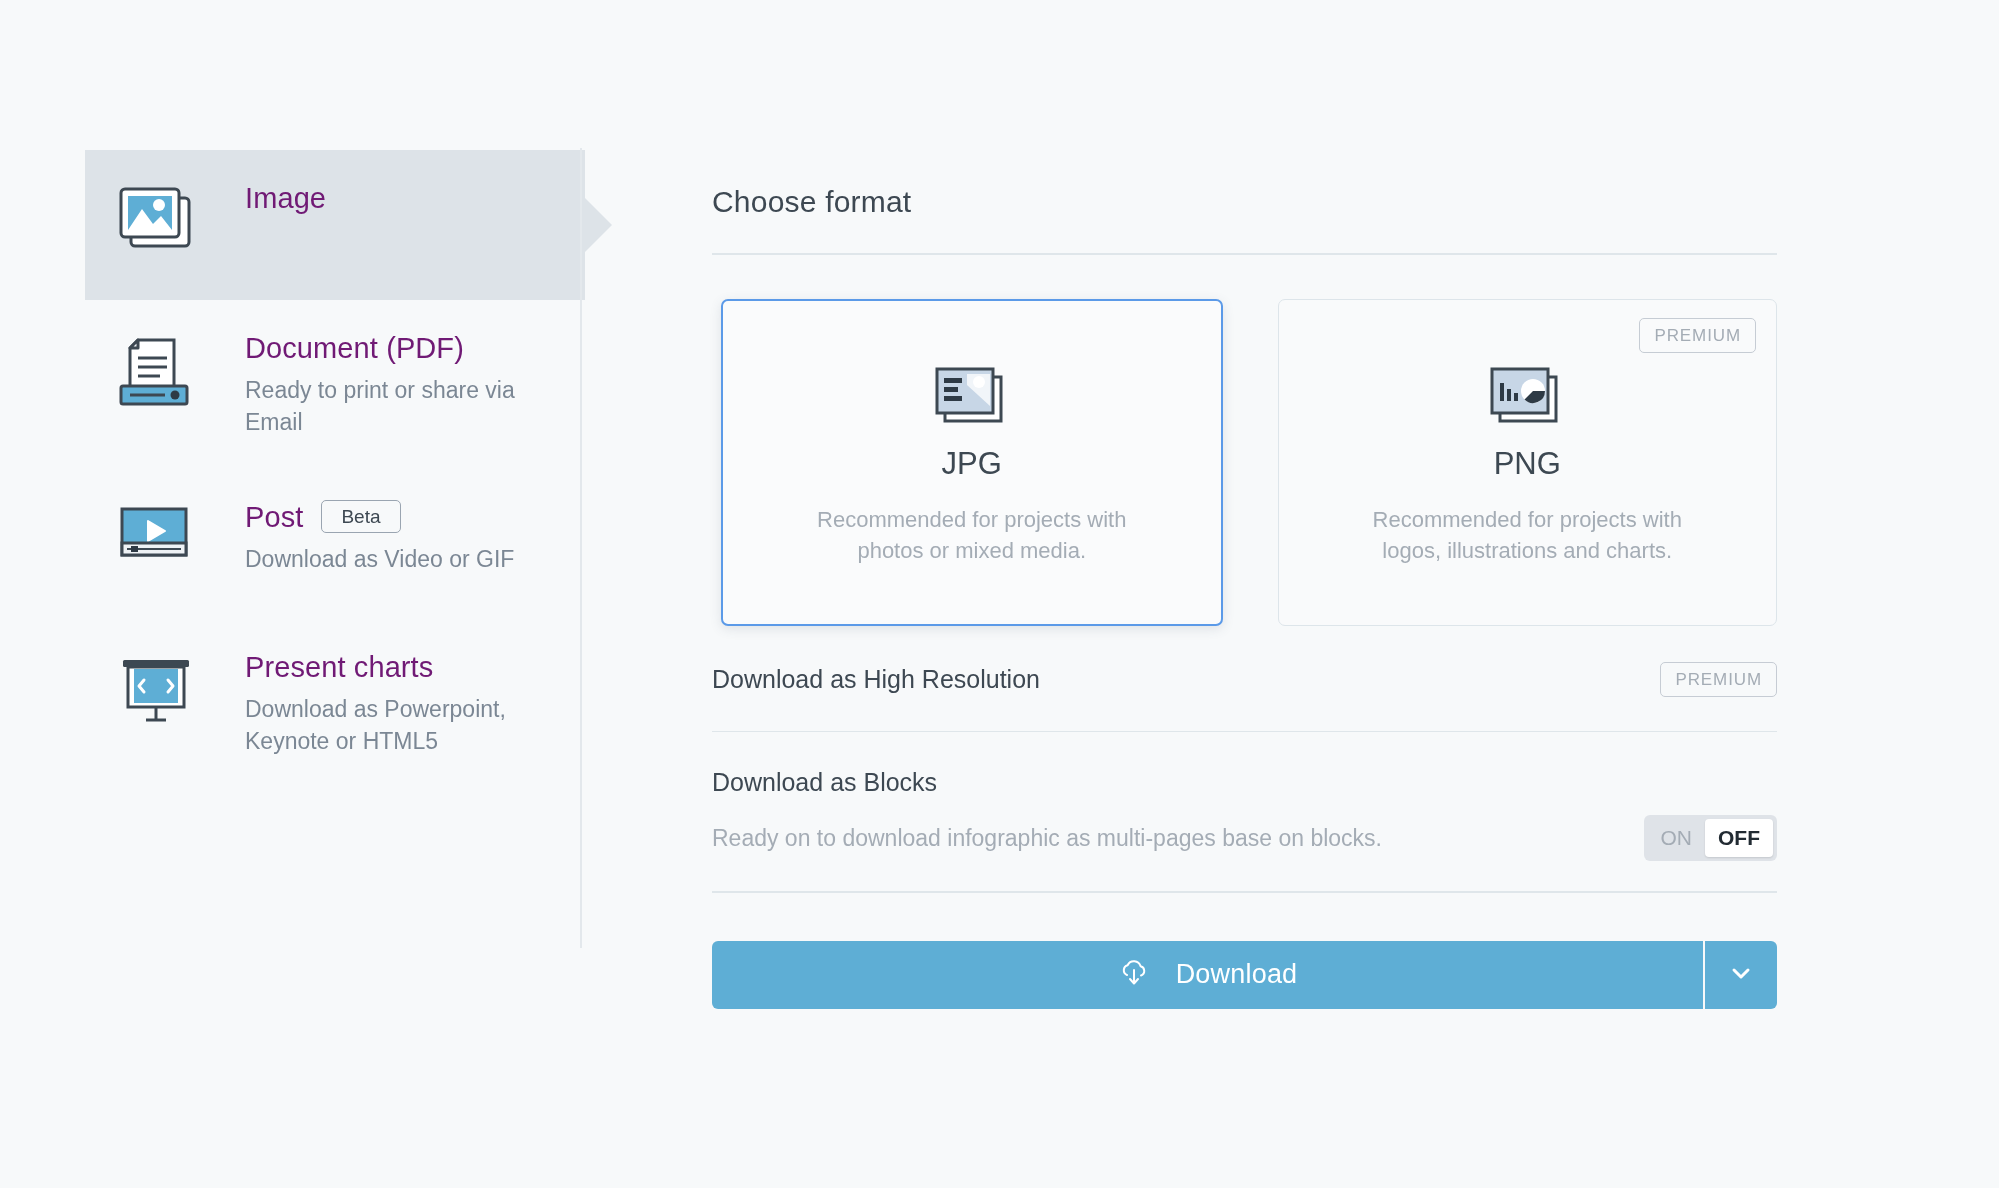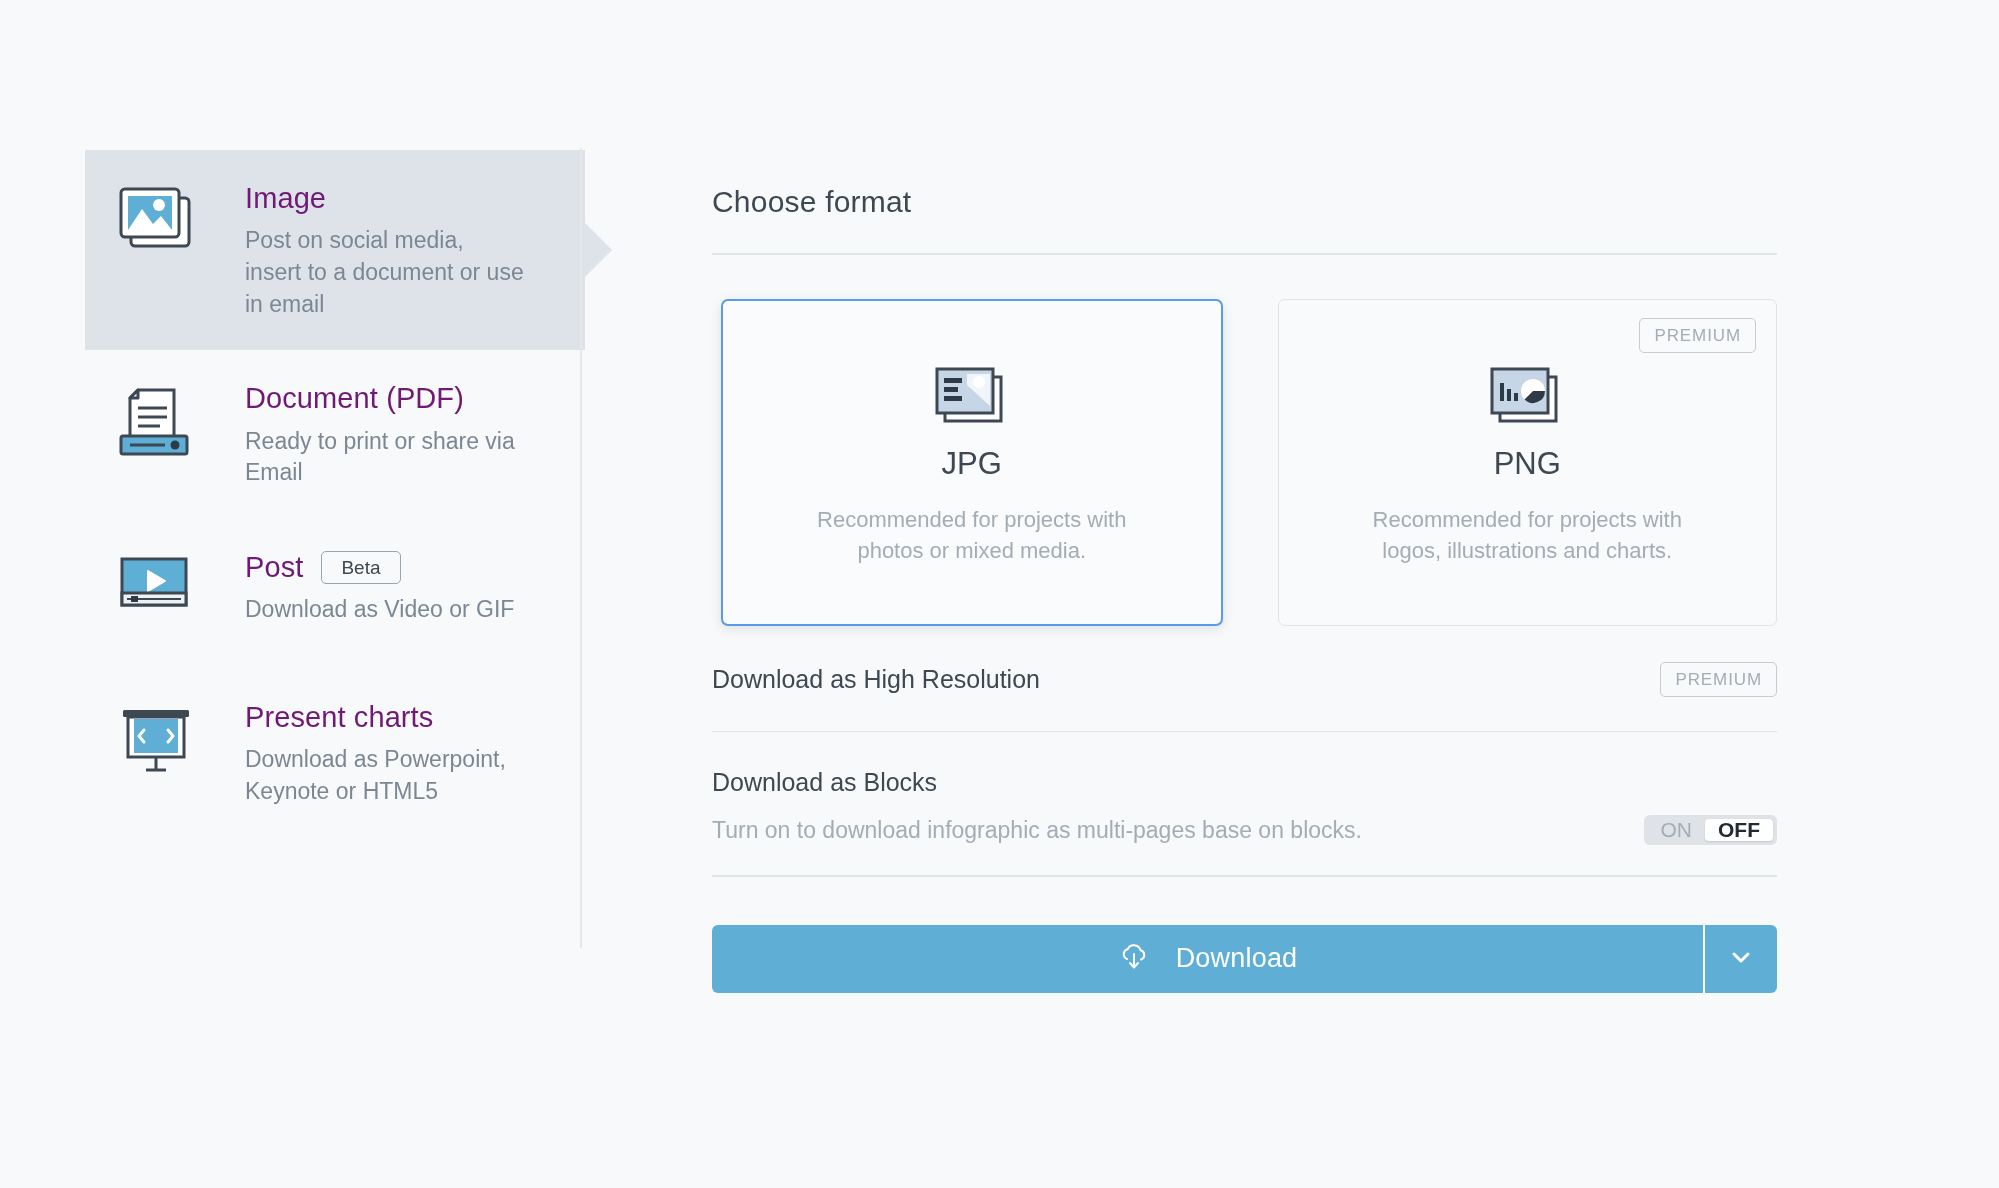--- a/index.html
+++ b/index.html
@@ -240,21 +240,21 @@
     color: #a4acb5;
   }
 
   
   .toggle {
     display: inline-flex;
     align-items: stretch;
     background: #dfe3e8;
     border-radius: 6px;
     padding: 4px;
-    height: 30px;
+    height: 46px;
     cursor: pointer;
     user-select: none;
   }
 
   .toggle span {
     display: flex;
     align-items: center;
     justify-content: center;
     font-size: 21px;
     padding: 0 13px;
@@ -328,21 +328,20 @@
           <rect x="4" y="3" width="58" height="48" rx="4" fill="#ffffff" stroke="#3d4852" stroke-width="3"></rect>
           <rect x="11" y="10" width="44" height="34" fill="#5eaed5"></rect>
           <circle cx="42" cy="19" r="6" fill="#ffffff"></circle>
           <path d="M11 44 L25 23 L36 38 L44 30 L55 44 Z" fill="#ffffff"></path>
         </svg>
       </div>
       <div class="side-text">
         <div class="side-title-row">
           <div class="side-title">Image</div>
         </div>
-        <div class="side-desc">Post on social media, insert to a document or use in email</div>
       </div>
     </div>
 
     <div class="side-item">
       <div class="side-icon">
         <svg width="78" height="72" viewBox="0 0 78 72">
           <path d="M21 4 h36 v48 h-44 v-40 Z" fill="#ffffff" stroke="#3d4852" stroke-width="3"></path>
           <path d="M21 4 L13 12 h8 Z" fill="#eef2f5" stroke="#3d4852" stroke-width="3" stroke-linejoin="round"></path>
           <line x1="21" y1="22" x2="50" y2="22" stroke="#3d4852" stroke-width="3"></line>
           <line x1="21" y1="31" x2="50" y2="31" stroke="#3d4852" stroke-width="3"></line>
@@ -447,21 +446,21 @@
 
     <div class="opt-row">
       <div class="opt-label">Download as High Resolution</div>
       <div class="premium-badge">PREMIUM</div>
     </div>
     <div class="hr"></div>
 
     <div class="opt-block">
       <div class="opt-block-title">Download as Blocks</div>
       <div class="opt-block-bottom">
-        <div class="opt-sub">Turn on to download infographic as multi-pages base on blocks.</div>
+        <div class="opt-sub">Ready on to download infographic as multi-pages base on blocks.</div>
         <div class="toggle">
           <span class="on">ON</span>
           <span class="off">OFF</span>
         </div>
       </div>
     </div>
     <div class="hr"></div>
 
     <div class="dl-wrap">
       <div class="dl-main">

